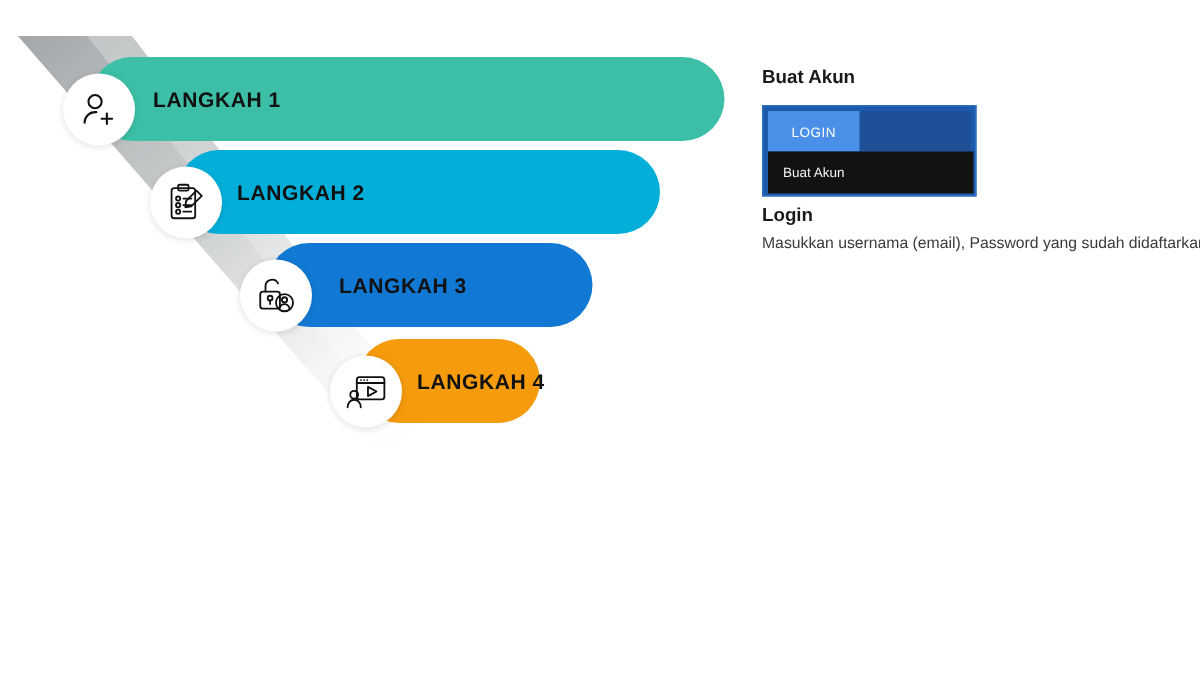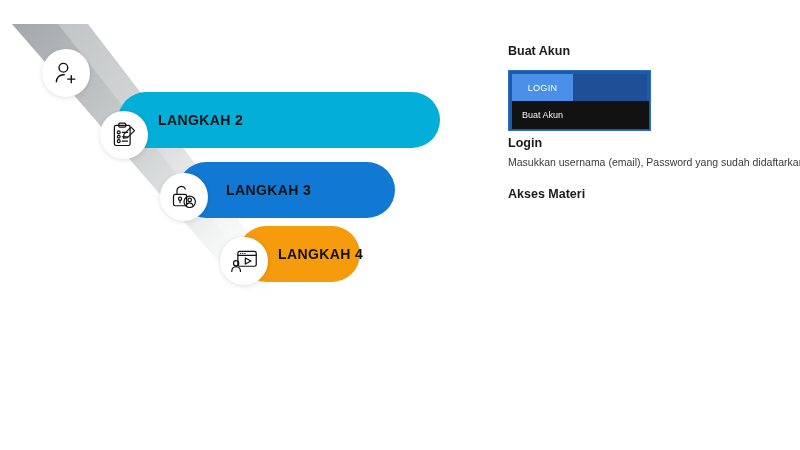--- a/index.html
+++ b/index.html
@@ -47,21 +47,21 @@
   }
   .step-label {
     font-weight: bold;
     font-size: 14px;
     letter-spacing: 0.4px;
     color: #111111;
     white-space: nowrap;
   }
 
   .bar1 { left: 60px;  top: 38px;  width: 423px; height: 56px; background: #3CBFA6; }
-  .bar2 { left: 118px; top: 92px; width: 322px; height: 56px; background: #03AFD9; }
+  .bar2 { left: 118px; top: 100px; width: 322px; height: 56px; background: #03AFD9; }
   .bar3 { left: 178px; top: 162px; width: 217px; height: 56px; background: #1179D3; }
   .bar4 { left: 238px; top: 226px; width: 122px; height: 56px; background: #F59B0C; }
 
   .bar1 .step-label { margin-left: 42px; }
   .bar2 .step-label { margin-left: 40px; }
   .bar3 .step-label { margin-left: 48px; }
   .bar4 .step-label { margin-left: 40px; }
 
   .step-icon {
     position: absolute;
@@ -166,20 +166,23 @@
         <linearGradient id="wedgeGrad2" x1="0" y1="0" x2="0.85" y2="1">
           <stop offset="0%" stop-color="#8f9395" stop-opacity="0.55"></stop>
           <stop offset="70%" stop-color="#cfd2d3" stop-opacity="0.25"></stop>
           <stop offset="100%" stop-color="#ffffff" stop-opacity="0"></stop>
         </linearGradient>
       </defs>
       <polygon points="12,24 88,24 300,300 252,300" fill="url(#wedgeGrad)"></polygon>
       <polygon points="12,24 58,24 276,300 252,300" fill="url(#wedgeGrad2)"></polygon>
     </svg>
 
+    <div class="step-bar bar1" style="background: rgb(60, 191, 166);">
+      <span class="step-label">LANGKAH 1</span>
+    </div>
     <div class="step-bar bar2" style="background: rgb(3, 175, 217);">
       <span class="step-label">LANGKAH 2</span>
     </div>
     <div class="step-bar bar3" style="background: rgb(17, 121, 211);">
       <span class="step-label">LANGKAH 3</span>
     </div>
     <div class="step-bar bar4" style="background: rgb(245, 155, 12);">
       <span class="step-label">LANGKAH 4</span>
     </div>
 
@@ -238,21 +241,20 @@
       <div class="info-heading">Buat Akun</div>
     </div>
 
 
     <div class="info-block">
       <div class="info-heading">Login</div>
       <div class="info-body">Masukkan usernama (email), Password yang sudah didaftarkan</div>
     </div>
 
     <div class="info-block">
-      <div class="info-heading">Akses Materi</div>
     </div>
   </div>
 
   <div id="login-widget" style="background: rgb(28, 90, 171);">
     <div id="login-widget-topbar" style="background: rgb(31, 79, 150);"></div>
     <div id="login-tab" style="background: rgb(74, 144, 232);">LOGIN</div>
     <div id="buat-akun-dropdown" style="background: rgb(18, 18, 18);">Buat Akun</div>
   </div>
 
 </div>

